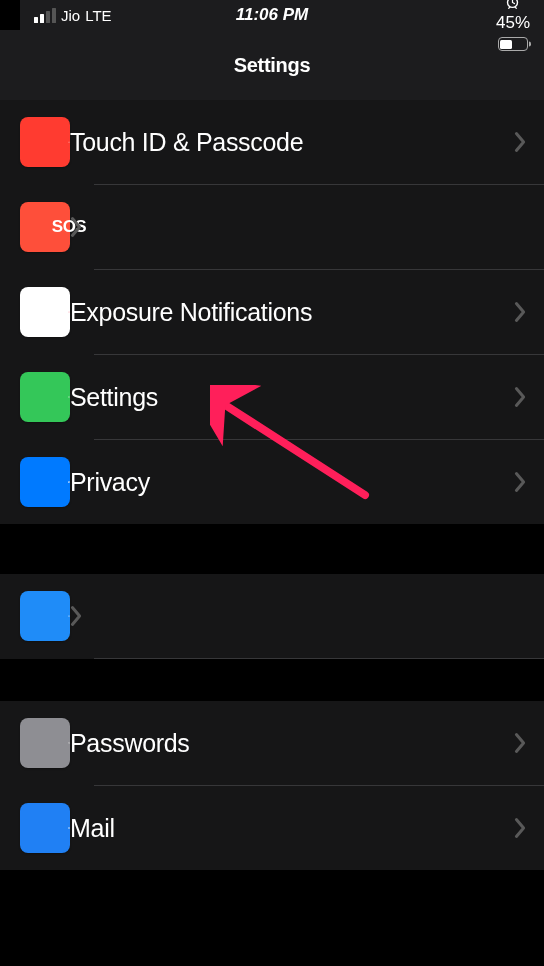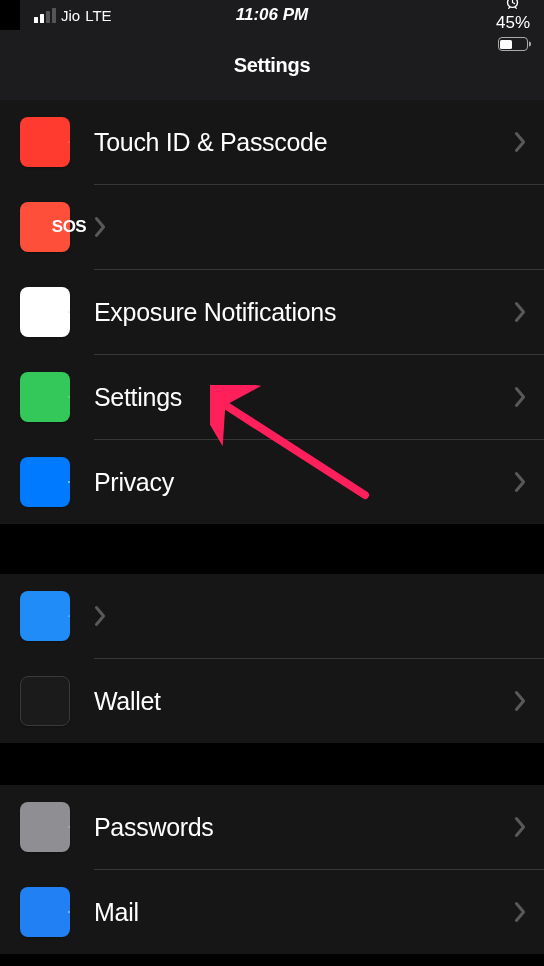--- a/index.html
+++ b/index.html
@@ -73,21 +73,20 @@
       letter-spacing: -0.3px;
     }
     .section {
       background: #161617;
       padding-left: 20px;
     }
     .row {
       display: flex;
       align-items: center;
       height: 84px;
-      gap: 24px;
     }
     .icon-box {
       width: 50px;
       height: 50px;
       border-radius: 8px;
       display: flex;
       align-items: center;
       justify-content: center;
       flex-shrink: 0;
       box-shadow: 0 1px 2px rgba(0,0,0,0.3);
@@ -302,36 +301,20 @@
       </svg>
     </div>
     <div class="chevron">
       <svg viewBox="0 0 10 18" fill="none" stroke="currentColor" stroke-width="2.5" stroke-linecap="round" stroke-linejoin="round">
           <path d="M2 2l6 7-6 7"></path>
         </svg>
     </div>
   </div>
   <div class="divider"></div>
 
-  <div class="row">
-    <div class="icon-box ic-wallet">
-      <svg width="40" height="36" viewBox="0 0 40 36">
-        <rect x="6" y="8" width="28" height="8" rx="3" fill="#f8d24a"></rect>
-        <rect x="6" y="14" width="28" height="8" rx="3" fill="#4ac26b"></rect>
-        <rect x="6" y="19" width="28" height="9" rx="3" fill="#ff6b4a"></rect>
-        <rect x="6" y="24" width="28" height="6" rx="3" fill="#e8e8e8"></rect>
-      </svg>
-    </div>
-    <div class="row-text">Wallet</div>
-    <div class="chevron">
-      <svg viewBox="0 0 10 18" fill="none" stroke="currentColor" stroke-width="2.5" stroke-linecap="round" stroke-linejoin="round">
-          <path d="M2 2l6 7-6 7"></path>
-        </svg>
-    </div>
-  </div>
 </div>
 
 <div class="spacer2"></div>
 
 <div class="section">
 
   <div class="row">
     <div class="icon-box ic-passwords">
       <svg width="32" height="38" viewBox="0 0 32 38" fill="#fff">
         <circle cx="16" cy="11" r="7"></circle>

